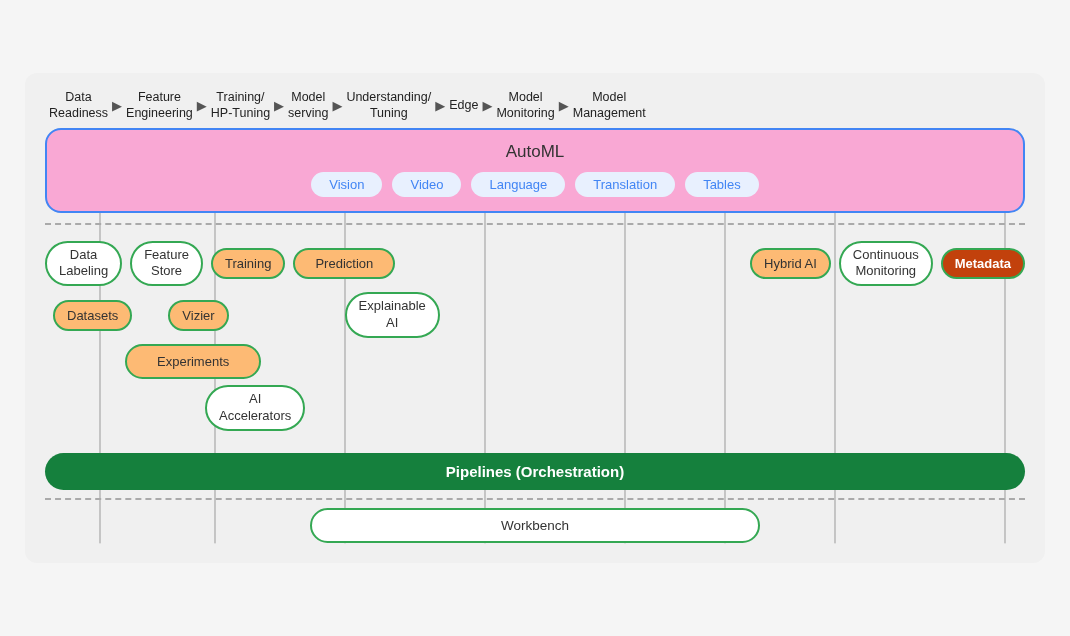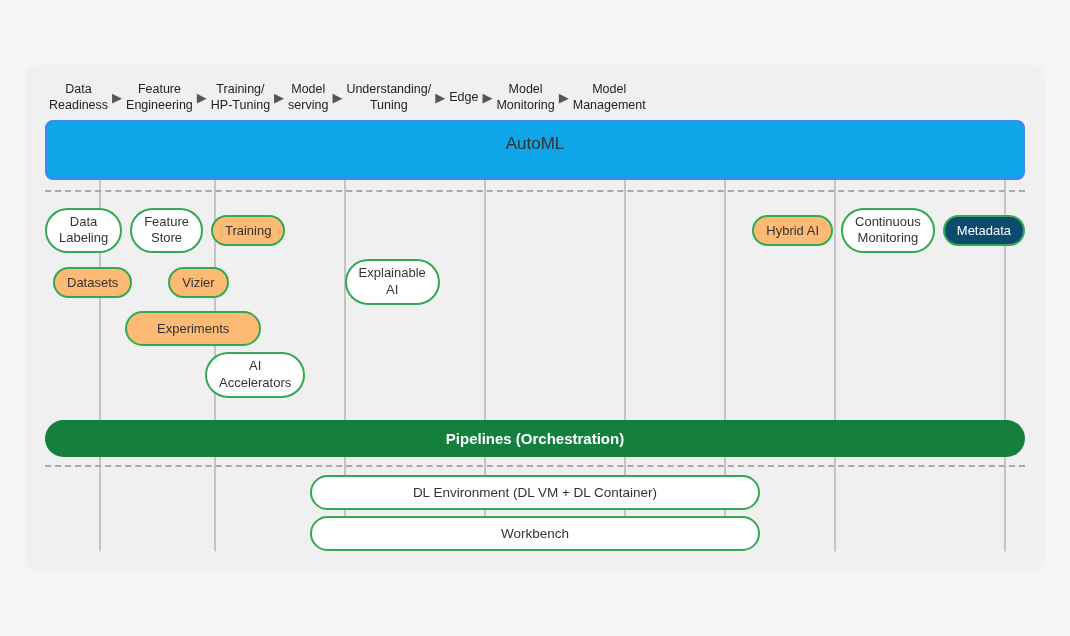--- a/index.html
+++ b/index.html
@@ -17,23 +17,23 @@
     .main-container {
       width: 1020px;
       background: #f0f0f0;
       border-radius: 12px;
       padding: 16px 20px 20px 20px;
       position: relative;
     }
 
     
     .automl-section {
-      background: #0ea5e9;
+      background: #f9a8d4;
       border: 2.5px solid #4285f4;
-      border-radius: 8px;
+      border-radius: 16px;
       padding: 12px 16px 14px 16px;
       margin-bottom: 10px;
       position: relative;
     }
     .automl-title {
       text-align: center;
       font-size: 17px;
       color: #333;
       margin-bottom: 10px;
     }
@@ -60,23 +60,23 @@
       border: 2px solid #34a853;
       border-radius: 30px;
       padding: 6px 12px;
       font-size: 13px;
       color: #333;
       background: #fdba74;
       text-align: center;
       white-space: nowrap;
     }
     .service-box.filled {
-      background: #0c4a6e;
+      background: #c2410c;
       color: white;
-      font-weight: normal;
+      font-weight: bold;
     }
     .service-box.wide {
       padding: 6px 20px;
     }
 
     
     .pipelines-bar {
       background: #15803d;
       color: white;
       border-radius: 30px;
@@ -227,30 +227,38 @@
       <line x1="580" y1="0" x2="580" y2="8" stroke="#34a853" stroke-width="2.5"></line>
       <line x1="680" y1="0" x2="680" y2="8" stroke="#34a853" stroke-width="2.5"></line>
       <line x1="790" y1="0" x2="790" y2="8" stroke="#34a853" stroke-width="2.5"></line>
       <line x1="960" y1="0" x2="960" y2="8" stroke="#34a853" stroke-width="2.5"></line>
     </svg>
 
     <div class="content-layer">
 
       <div class="automl-section" style="margin-bottom:10px;">
         <div class="automl-title">AutoML</div>
+        <div class="automl-chips">
+          <div class="chip">Vision</div>
+          <div class="chip">Video</div>
+          <div class="chip">Language</div>
+          <div class="chip">Translation</div>
+          <div class="chip">Tables</div>
+        </div>
       </div>
 
       <hr class="dashed-line">
 
       <div style="padding: 8px 0;">
 
         <div style="display:flex; align-items:center; gap:8px; margin-bottom:6px; flex-wrap:nowrap;">
           <div class="service-box-2line">Data<br>Labeling</div>
           <div class="service-box-2line">Feature<br>Store</div>
           <div class="service-box">Training</div>
+          <div class="service-box wide">Prediction</div>
           <div style="flex:1"></div>
           <div class="service-box">Hybrid AI</div>
           <div class="service-box-2line">Continuous<br>Monitoring</div>
           <div class="service-box filled">Metadata</div>
         </div>
 
         <div style="display:flex; align-items:center; gap:8px; margin-bottom:6px;">
           <div class="service-box" style="margin-left:8px;">Datasets</div>
           <div style="width:20px"></div>
           <div class="service-box">Vizier</div>
@@ -266,20 +274,19 @@
           <div class="service-box-2line">AI<br>Accelerators</div>
         </div>
 
       </div>
 
       <div class="pipelines-bar">Pipelines (Orchestration)</div>
 
       <hr class="dashed-line">
 
       <div class="bottom-section">
-        <div class="bottom-box">DL Environment (DL VM + DL Container)</div>
         <div class="bottom-box">Workbench</div>
       </div>
 
     </div>
   </div>
 
 </div>
 
 </body></html>

